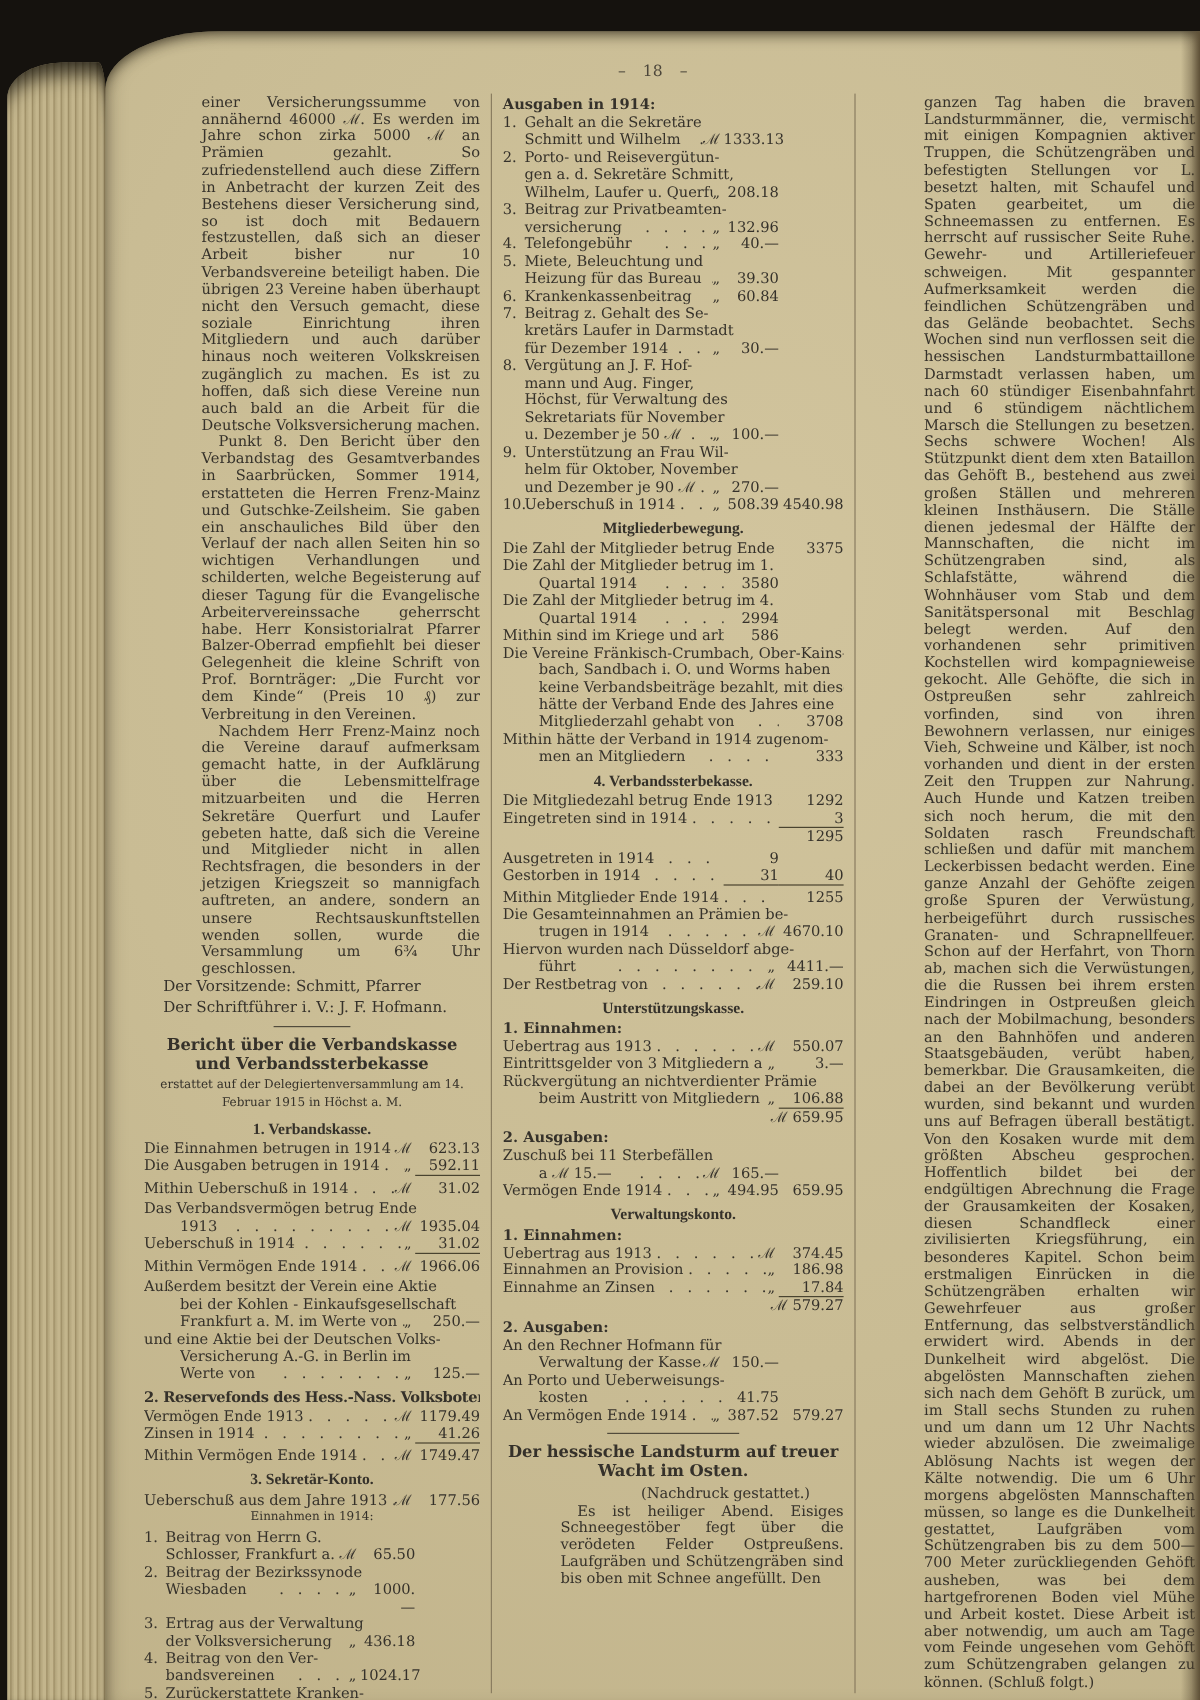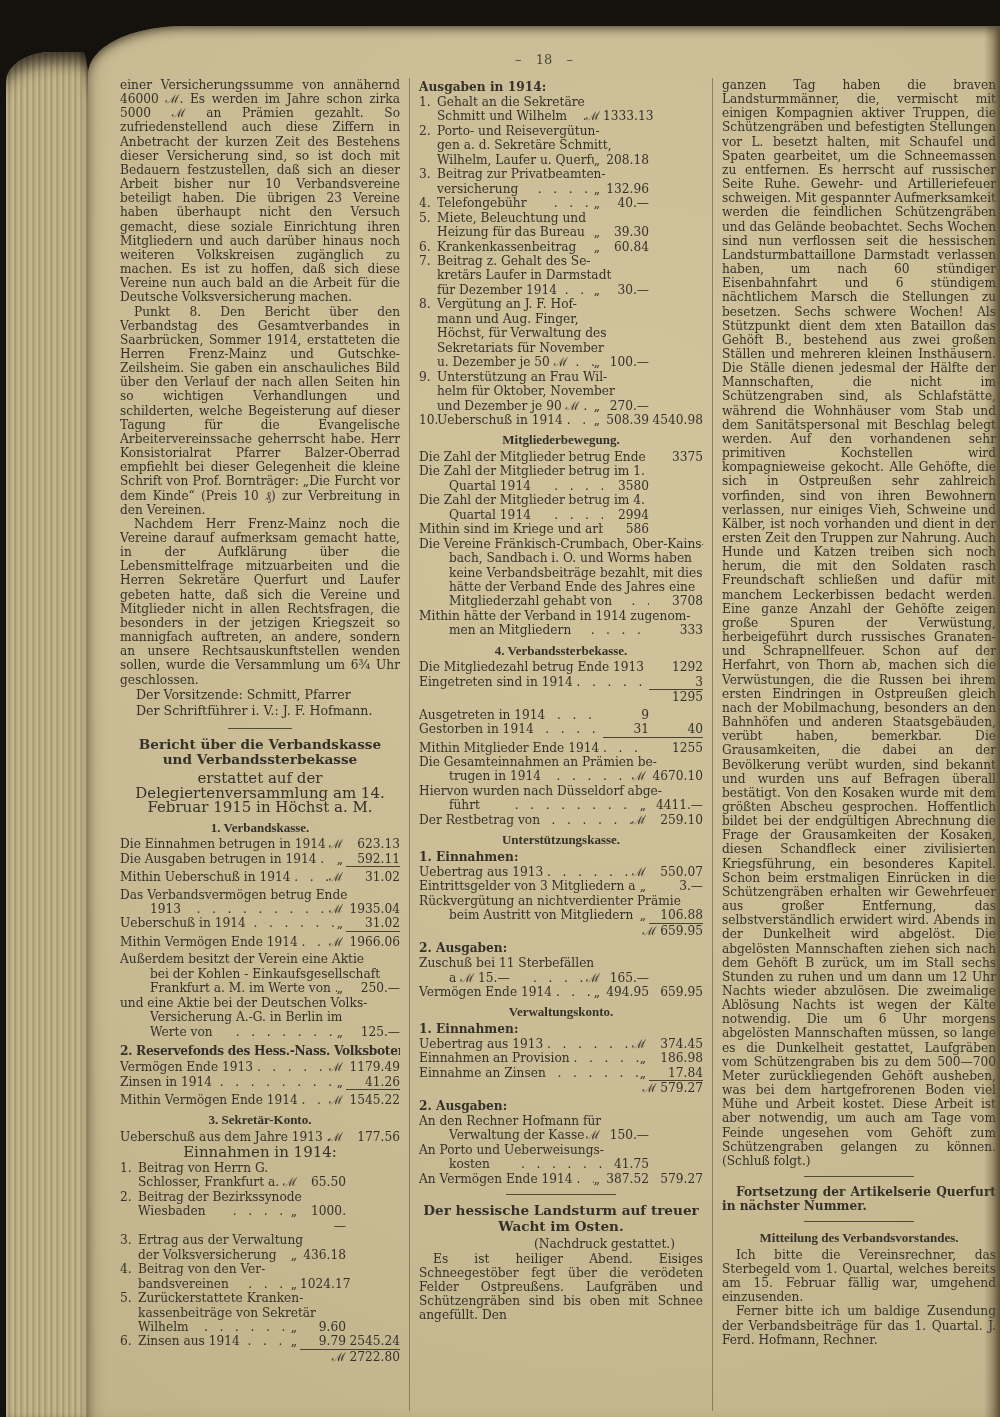--- a/index.html
+++ b/index.html
@@ -32,27 +32,27 @@
     font-size:13px;color:#4c463a;word-spacing:10px;
   }
   .content{
     position:absolute;left:32px;right:14px;top:52px;bottom:6px;
     display:flex;color:#35312a;
   }
   .col{flex:none;}
   .col-a{width:280px;} .col-b{width:284px;} .col-c{width:274px;}
   .colsep{flex:none;width:1px;background:#8a7d60;margin:0 9px;}
 
-  .para{font-size:12.2px;line-height:14.15px;text-align:justify;}
+  .para{font-size:12.2px;line-height:14.15px;text-align:justify;margin-left:48px;}
   .para.ind{text-indent:14px;}
   .para.bold{font-weight:bold;}
   .h1c{font-weight:bold;font-size:13.6px;line-height:15.6px;text-align:center;margin:7px 4px 3px;}
   .h2c{font-weight:bold;font-size:13px;line-height:15.5px;text-align:center;margin:5px 0 2px;font-family:Liberation Serif, serif;}
   .h2l{font-weight:bold;font-size:12.2px;line-height:15px;text-align:center;white-space:nowrap;overflow:hidden;letter-spacing:-0.3px;margin:5px 0 1px;}
-  .subc{font-size:15px;line-height:14.6px;text-align:center;margin:1px 8px;}
+  .subc{font-size:10px;line-height:14.6px;text-align:center;margin:1px 8px;}
   .subb{font-weight:bold;font-size:12.2px;line-height:15px;text-align:left;margin-top:2px;}
   .sig{font-size:12.6px;line-height:16.5px;margin-left:16px;}
   .note{font-size:12.2px;line-height:14.5px;text-align:right;padding-right:28px;}
   .rulex{height:1px;background:#514b3c;margin:8px auto;}
   .totalr{font-size:12.2px;line-height:15.5px;text-align:right;}
 
   .finrow{display:flex;align-items:baseline;font-size:12.2px;line-height:14.45px;}
   .finrow.mt{margin-top:3px;}
   .finrow .num{flex:none;width:18px;}
   .finrow .t{flex:1 1 auto;min-width:0;overflow:hidden;white-space:pre;}
@@ -146,21 +146,21 @@
           <span class="v2">1179.49</span>
         </div>
         <div class="finrow">
           <span class="t">Zinsen in 1914  .   .   .   .   .   .   .   .   .</span>
           <span class="cur">„</span>
           <span class="v2 ul">41.26</span>
         </div>
         <div class="finrow mt">
           <span class="t">Mithin Vermögen Ende 1914 .   .   .   .</span>
           <span class="cur">ℳ</span>
-          <span class="v2">1545.22</span>
+          <span class="v2">1749.47</span>
         </div>
         <div class="h2c">3. Sekretär-Konto.</div>
         <div class="finrow">
           <span class="t">Ueberschuß aus dem Jahre 1913 .   .   .</span>
           <span class="cur">ℳ</span>
           <span class="v2">177.56</span>
         </div>
         <div class="subc">Einnahmen in 1914:</div>
         <div class="finrow">
           <span class="num">1.</span>

